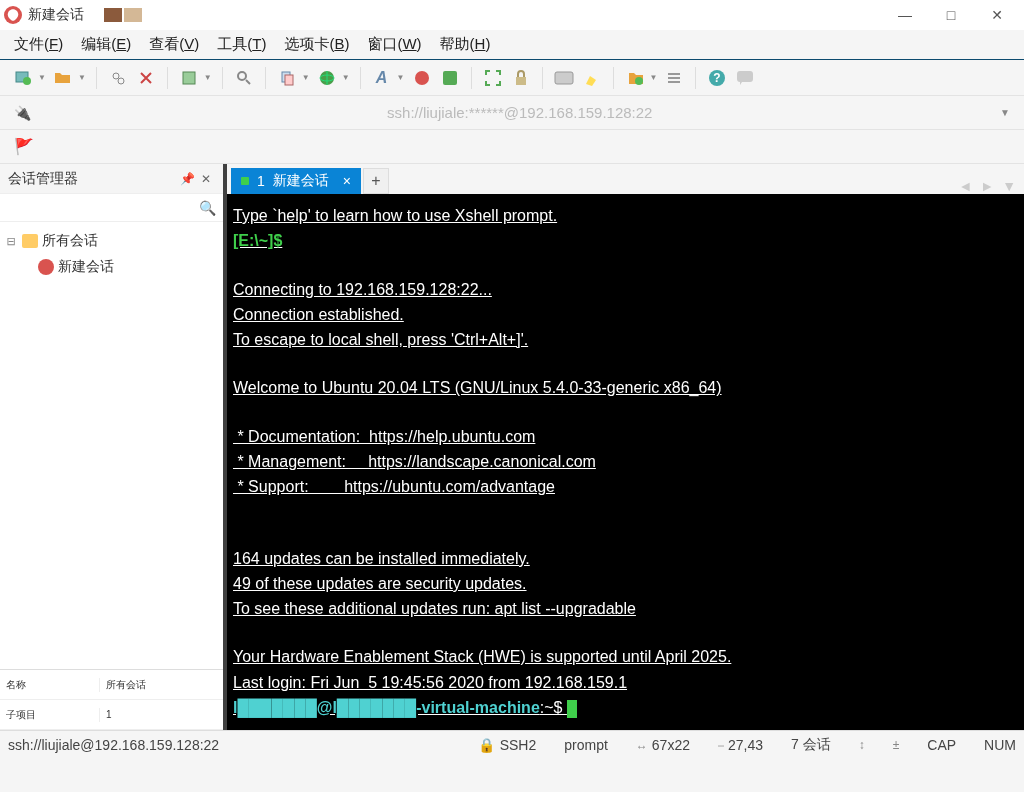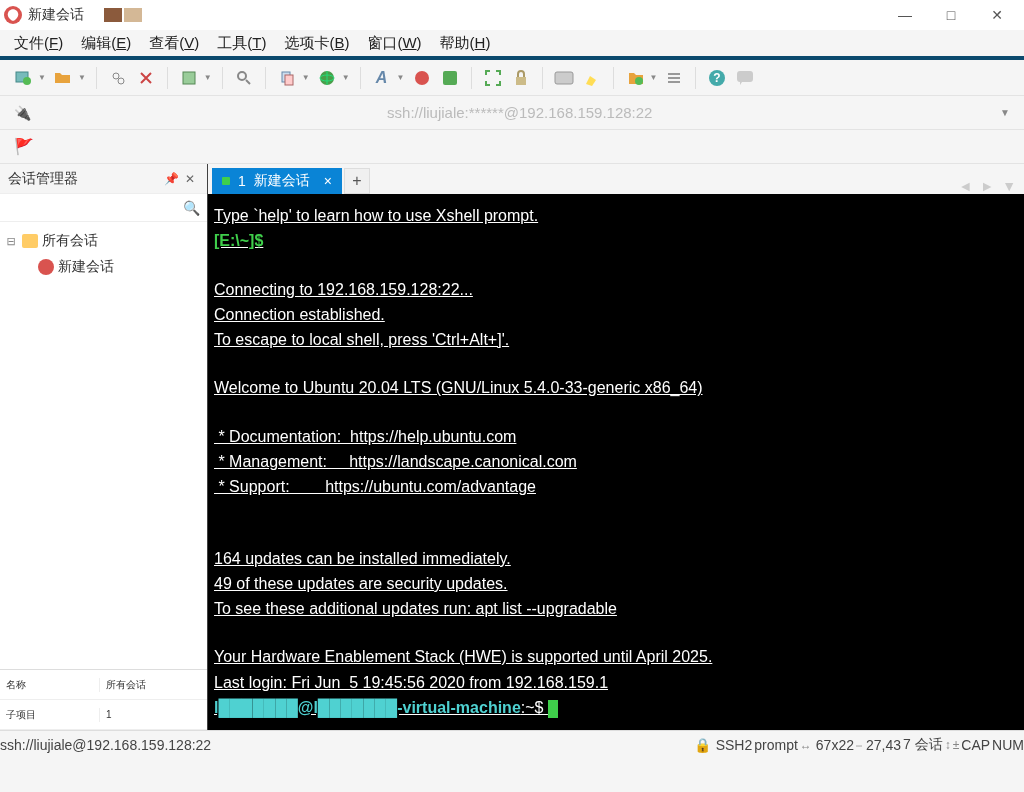--- a/index.html
+++ b/index.html
@@ -5,36 +5,36 @@
 * { margin:0; padding:0; box-sizing:border-box; font-family:"Microsoft YaHei","Segoe UI",sans-serif; }
 body { width:1024px; height:792px; background:#f5f5f5; overflow:hidden; font-size:14px; color:#333; }
 .titlebar { height:30px; background:#fff; display:flex; align-items:center; padding:0 4px; }
 .titlebar .app-icon { width:18px; height:18px; border-radius:50%; background:#d9534f; margin-right:6px; display:flex; align-items:center; justify-content:center; }
 .titlebar .app-icon svg { width:14px; height:14px; }
 .titlebar .title-text { font-size:14px; flex:0 0 auto; }
 .titlebar .tab-blocks { margin-left:20px; display:flex; gap:2px; }
 .titlebar .tab-blocks .blk { width:18px; height:14px; }
 .titlebar .spacer { flex:1; }
 .winbtn { width:46px; height:30px; display:flex; align-items:center; justify-content:center; color:#555; }
-.menubar { height:30px; background:#f5f5f5; display:flex; align-items:center; padding:0 14px; gap:18px; border-bottom:4px solid #0c4a6e; }
+.menubar { height:30px; background:#f5f5f5; display:flex; align-items:center; padding:0 14px; gap:18px; border-bottom:1px solid #0c4a6e; }
 .menu-item { font-size:15px; color:#222; }
 .menu-item u { text-decoration:underline; }
 .toolbar { height:36px; background:#f5f5f5; display:flex; align-items:center; padding:0 12px; gap:6px; border-bottom:1px solid #e3e3e3; }
 .tbtn { width:22px; height:22px; display:flex; align-items:center; justify-content:center; position:relative; }
 .tb-sep { width:1px; height:22px; background:#ddd; margin:0 4px; }
 .tb-drop { font-size:8px; color:#888; margin-left:-2px; }
 .addrbar { height:34px; background:#f5f5f5; display:flex; align-items:center; padding:0 14px; border-bottom:1px solid #e3e3e3; }
 .addr-icon { color:#bbb; margin-right:8px; font-size:14px; }
 .addr-text { color:#bbb; font-size:15px; flex:1;text-align:center; }
 .addr-drop { color:#888; font-size:10px; }
 .hintbar { height:34px; background:#f5f5f5; display:flex; align-items:center; padding:0 14px; border-bottom:1px solid #e3e3e3; }
 .hint-flag { color:#d9534f; font-size:16px; margin-right:6px; }
 .hint-text { color:#bbb; font-size:15px; }
 .mainrow { display:flex; height:566px; }
-.sidebar { width:208px; background:#fff; border-right:1px solid #404040; display:flex; flex-direction:column; }
+.sidebar { width:227px; background:#fff; border-right:4px solid #404040; display:flex; flex-direction:column; }
 .side-head { height:30px; display:flex; align-items:center; padding:0 8px; border-bottom:1px solid #eee; background:#f5f5f5; }
 .side-head .lbl { flex:1; font-size:14px; }
 .side-head .pin, .side-head .close { width:18px; text-align:center; color:#666; font-size:12px; }
 .side-search { height:28px; display:flex; align-items:center; padding:0 6px; border-bottom:1px solid #eee; }
 .side-search input { flex:1; border:none; outline:none; font-size:13px; }
 .side-search .sicon { color:#bbb; font-size:14px; }
 .tree { padding:6px 4px; flex:1; font-size:14px; }
 .tree-row { display:flex; align-items:center; height:26px; gap:4px; }
 .tree-row .tog { width:14px; text-align:center; color:#888; font-size:11px; }
 .tree-row .ficon { width:16px; height:14px; background:#ffcc66; border-radius:2px; }
@@ -50,21 +50,21 @@
 .tab .dot { width:8px; height:8px; background:#3fcf4b; border-radius:1px; }
 .tab .num { }
 .tab .txt { }
 .tab .cls { margin-left:6px; }
 .tab-add { width:26px; height:26px; background:#f0f0f0; border:1px solid #ddd; display:flex; align-items:center; justify-content:center; font-size:16px; color:#555; margin-left:2px; }
 .tab-nav { margin-left:auto; margin-right:8px; display:flex; gap:8px; color:#ccc; font-size:14px; align-items:center; }
 .terminal { flex:1; background:#000; color:#fff; font-family:"Consolas","Courier New",monospace; font-size:16px; line-height:1.45; padding:10px 6px; overflow:hidden; white-space:pre;text-decoration:underline; }
 .term-green { color:#3fcf4b; font-weight:bold; }
 .term-cyan { color:#4fd1d1; font-weight:bold; }
 .cursor-block { display:inline-block; width:10px; height:18px; background:#3fcf4b; vertical-align:middle; }
-.statusbar { height:28px; background:#f5f5f5; border-top:1px solid #ddd; display:flex; align-items:center; padding:0 0; font-size:14px; gap:2px; }
+.statusbar { height:28px; background:#f5f5f5; border-top:1px solid #ddd; display:flex; align-items:center; padding:0 8px; font-size:14px; gap:28px; }
 .statusbar .flex { flex:1; }
 .statusbar .item { display:flex; align-items:center; gap:4px; color:#444; }
 .statusbar .lock { color:#e0b000; }
 .sb-icon { font-size:12px; color:#888; }
 </style>
 </head>
 <body>
 
 <div class="titlebar">
   <div class="app-icon">

